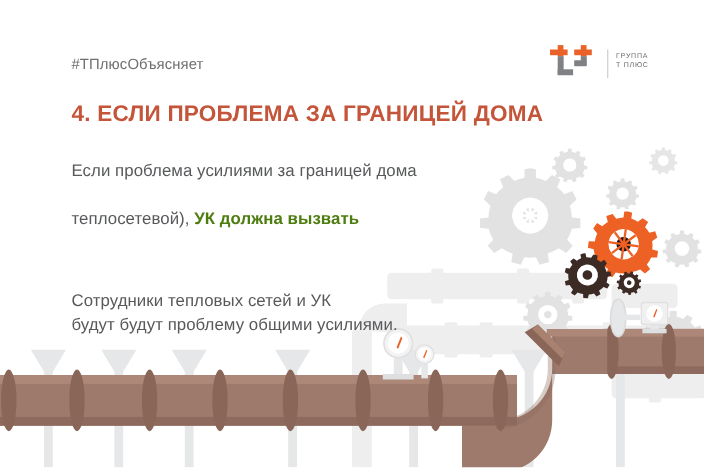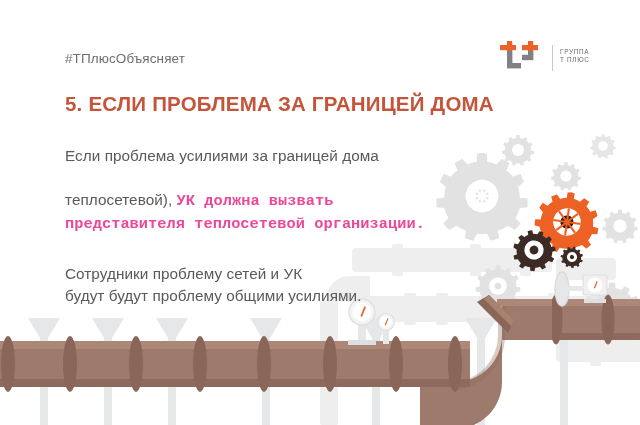--- a/index.html
+++ b/index.html
@@ -30,21 +30,21 @@
     font-size:20.5px;font-weight:bold;color:#c4553a;
     letter-spacing:.2px;white-space:nowrap;
   }
 
   
   .para{
     position:absolute;left:65px;
     font-size:15.3px;color:#58595b;line-height:22px;
     letter-spacing:.05px;
   }
-  .para b{font-weight:bold;color:#ec4899;font-family:Liberation Mono, monospace;}
+  .para b{font-weight:bold;color:#4d7c0f;}
   .para-1{top:145px;}
   .para-2{top:263px;}
 
   
   .nosel{user-select:none;}
 </style>
 </head>
 <body>
 
 <div class="slide nosel">
@@ -255,28 +255,27 @@
         <rect x="31" y="10" width="5.4" height="9" fill="#7f8184"></rect>
         <rect x="25" y="13.8" width="11" height="5.4" fill="#7f8184"></rect>
       </svg>
       <div class="logo-divider"></div>
       <div class="logo-text">
         <span>ГРУППА</span>
         <span>Т ПЛЮС</span>
       </div>
     </div>
 
-    <div class="heading">5. ЕСЛИ ПРОБЛЕМА ЗА ГРАНИЦЕЙ ДОМА</div>
+    <div class="heading">4. ЕСЛИ ПРОБЛЕМА ЗА ГРАНИЦЕЙ ДОМА</div>
 
     <div class="para para-1">
       <span>Если проблема усилиями за границей дома</span><br>
       <br>
       <span>теплосетевой), </span><b>УК должна вызвать</b><br>
-      <b>представителя теплосетевой организации.</b>
     </div>
 
     <div class="para para-2">
-      <span>Сотрудники проблему сетей и УК</span><br>
+      <span>Сотрудники тепловых сетей и УК</span><br>
       <span>будут будут проблему общими усилиями.</span>
     </div>
 
   </div>
 </div>
 
 </body></html>

